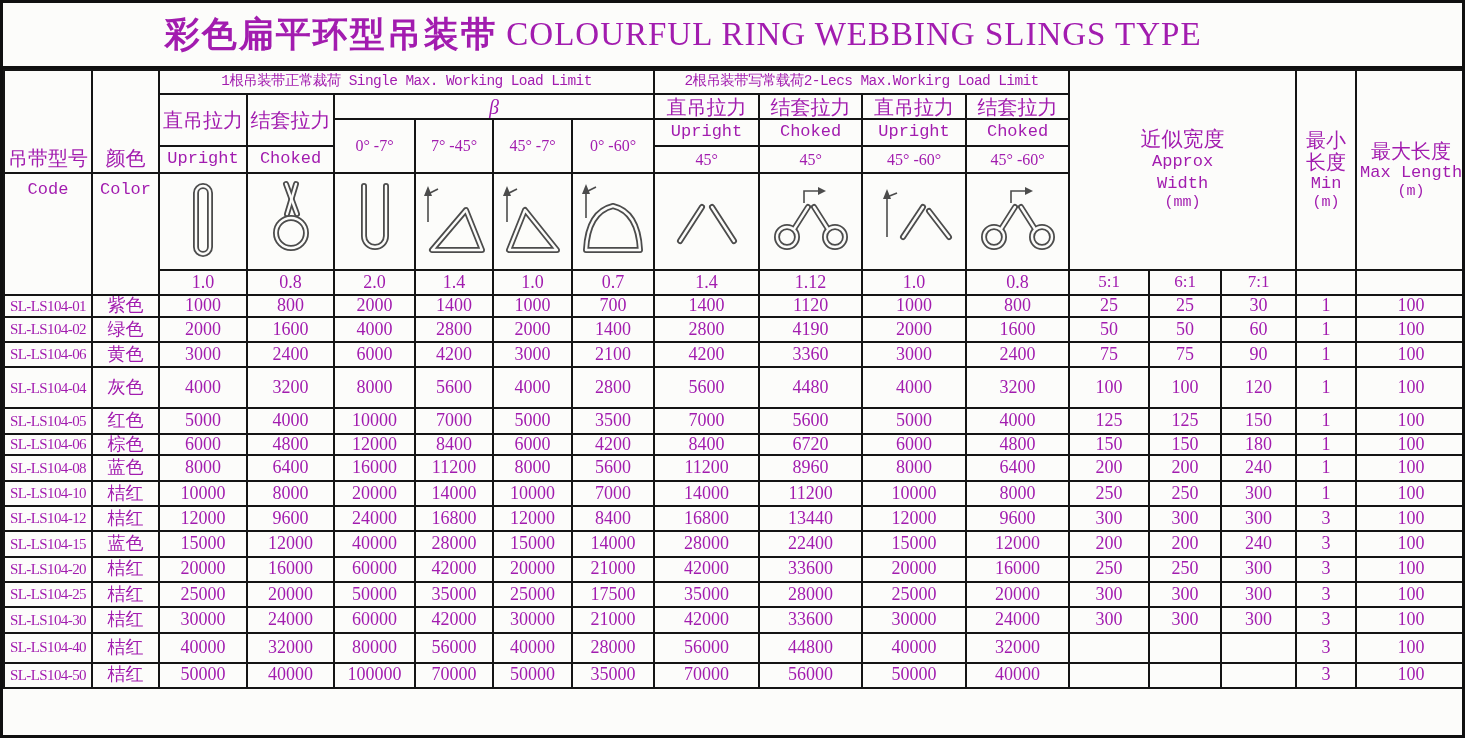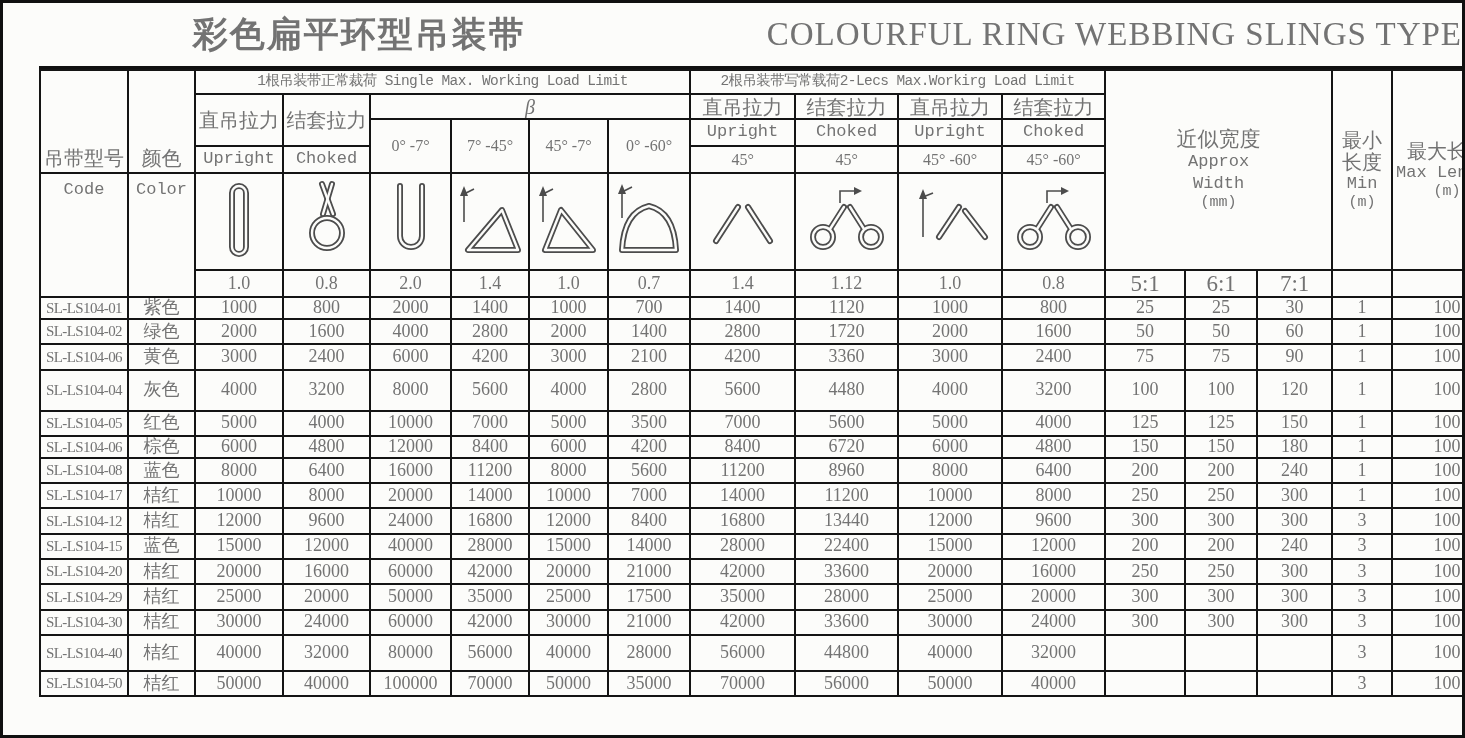--- a/index.html
+++ b/index.html
@@ -1,41 +1,41 @@
 <!DOCTYPE html>
 <html><head>
 <meta charset="utf-8">
 <style>
   html,body{margin:0;padding:0;background:#e8e8e8;}
   .sheet{
     width:1465px;height:738px;box-sizing:border-box;margin:0 auto;
-    background:#fcfcfa;border:3px solid #101010;color:#737373;
-    font-family:"Liberation Serif",serif;position:relative;overflow:hidden;padding-left:36px;
+    background:#fcfcfa;border:3px solid #101010;color:#a21caf;
+    font-family:"Liberation Serif",serif;position:relative;overflow:hidden;
   }
   
   .title-row{height:63px;border-bottom:3px solid #101010;display:flex;align-items:center;box-sizing:content-box;}
   .title-zh{margin-left:10.5%;width:24%;text-align:center;font-family:"DejaVu Sans",sans-serif;font-weight:700;font-size:35px;letter-spacing:2px;white-space:nowrap;}
-  .title-en{flex:1;text-align:right;font-family:"Liberation Serif",serif;font-size:33px;letter-spacing:1px;white-space:nowrap;}
+  .title-en{flex:1;text-align:left;font-family:"Liberation Serif",serif;font-size:33px;letter-spacing:1px;white-space:nowrap;}
   
   .sub-row{height:57px;border-bottom:3px solid #101010;display:flex;align-items:center;}
   .sub-spacer{width:29%;}
   .sub-left{width:38%;text-align:center;}
   .sub-right{width:33%;text-align:center;}
   .sub-zh{font-size:20px;line-height:1.25;white-space:nowrap;}
   .sub-en{font-family:"Liberation Mono",monospace;font-size:16px;letter-spacing:0;line-height:1.3;white-space:nowrap;}
   
   table{border-collapse:collapse;table-layout:fixed;width:1459px;}
   td{border:2px solid #141414;text-align:center;vertical-align:middle;padding:0;overflow:hidden;line-height:1.1;}
   .gtitle{font-family:"Liberation Mono",monospace;font-size:14.5px;letter-spacing:-0.6px;white-space:nowrap;}
   .zh-h{font-size:20px;white-space:nowrap;}
   .en-h{font-family:"Liberation Mono",monospace;font-size:17px;white-space:nowrap;}
   .angle{font-size:16px;white-space:nowrap;}
   .beta{font-size:20px;font-style:italic;}
   .coef{font-size:18px;}
-  .ratio{font-size:23px;margin-left:16px;}
+  .ratio{font-size:17px;margin-left:16px;}
   .vtop{vertical-align:top;padding-top:7px;}
   .vbot{vertical-align:bottom;padding-bottom:3px;}
   .small-unit{font-family:"Liberation Mono",monospace;font-size:15px;}
   .num{font-size:18px;}
   .code-cell{font-size:15px;letter-spacing:-0.6px;white-space:nowrap;}
   .color-cell{font-size:18px;}
   .wgroup .zh-h{font-size:21px;}
   .mh-lines{line-height:1.3;}
   
   .s1{stroke:#4c4c4c;stroke-width:6;fill:none;stroke-linecap:round;stroke-linejoin:round;}
@@ -273,21 +273,21 @@
         <tr style="height:25.3px">
     <td class="code-cell">SL-LS104-02</td>
     <td class="color-cell">绿色</td>
     <td class="num">2000</td>
     <td class="num">1600</td>
     <td class="num">4000</td>
     <td class="num">2800</td>
     <td class="num">2000</td>
     <td class="num">1400</td>
     <td class="num">2800</td>
-    <td class="num">1720</td>
+    <td class="num">4190</td>
     <td class="num">2000</td>
     <td class="num">1600</td>
     <td class="num">50</td>
     <td class="num">50</td>
     <td class="num">60</td>
     <td class="num">1</td>
     <td class="num">100</td>
   </tr>
         <tr style="height:25.3px">
     <td class="code-cell">SL-LS104-06</td>
@@ -378,21 +378,21 @@
     <td class="num">8960</td>
     <td class="num">8000</td>
     <td class="num">6400</td>
     <td class="num">200</td>
     <td class="num">200</td>
     <td class="num">240</td>
     <td class="num">1</td>
     <td class="num">100</td>
   </tr>
         <tr style="height:25.3px">
-    <td class="code-cell">SL-LS104-17</td>
+    <td class="code-cell">SL-LS104-10</td>
     <td class="color-cell">桔红</td>
     <td class="num">10000</td>
     <td class="num">8000</td>
     <td class="num">20000</td>
     <td class="num">14000</td>
     <td class="num">10000</td>
     <td class="num">7000</td>
     <td class="num">14000</td>
     <td class="num">11200</td>
     <td class="num">10000</td>
@@ -454,21 +454,21 @@
     <td class="num">33600</td>
     <td class="num">20000</td>
     <td class="num">16000</td>
     <td class="num">250</td>
     <td class="num">250</td>
     <td class="num">300</td>
     <td class="num">3</td>
     <td class="num">100</td>
   </tr>
         <tr style="height:25.3px">
-    <td class="code-cell">SL-LS104-29</td>
+    <td class="code-cell">SL-LS104-25</td>
     <td class="color-cell">桔红</td>
     <td class="num">25000</td>
     <td class="num">20000</td>
     <td class="num">50000</td>
     <td class="num">35000</td>
     <td class="num">25000</td>
     <td class="num">17500</td>
     <td class="num">35000</td>
     <td class="num">28000</td>
     <td class="num">25000</td>
@@ -491,21 +491,21 @@
     <td class="num">42000</td>
     <td class="num">33600</td>
     <td class="num">30000</td>
     <td class="num">24000</td>
     <td class="num">300</td>
     <td class="num">300</td>
     <td class="num">300</td>
     <td class="num">3</td>
     <td class="num">100</td>
   </tr>
-        <tr style="height:36px">
+        <tr style="height:30px">
     <td class="code-cell">SL-LS104-40</td>
     <td class="color-cell">桔红</td>
     <td class="num">40000</td>
     <td class="num">32000</td>
     <td class="num">80000</td>
     <td class="num">56000</td>
     <td class="num">40000</td>
     <td class="num">28000</td>
     <td class="num">56000</td>
     <td class="num">44800</td>

